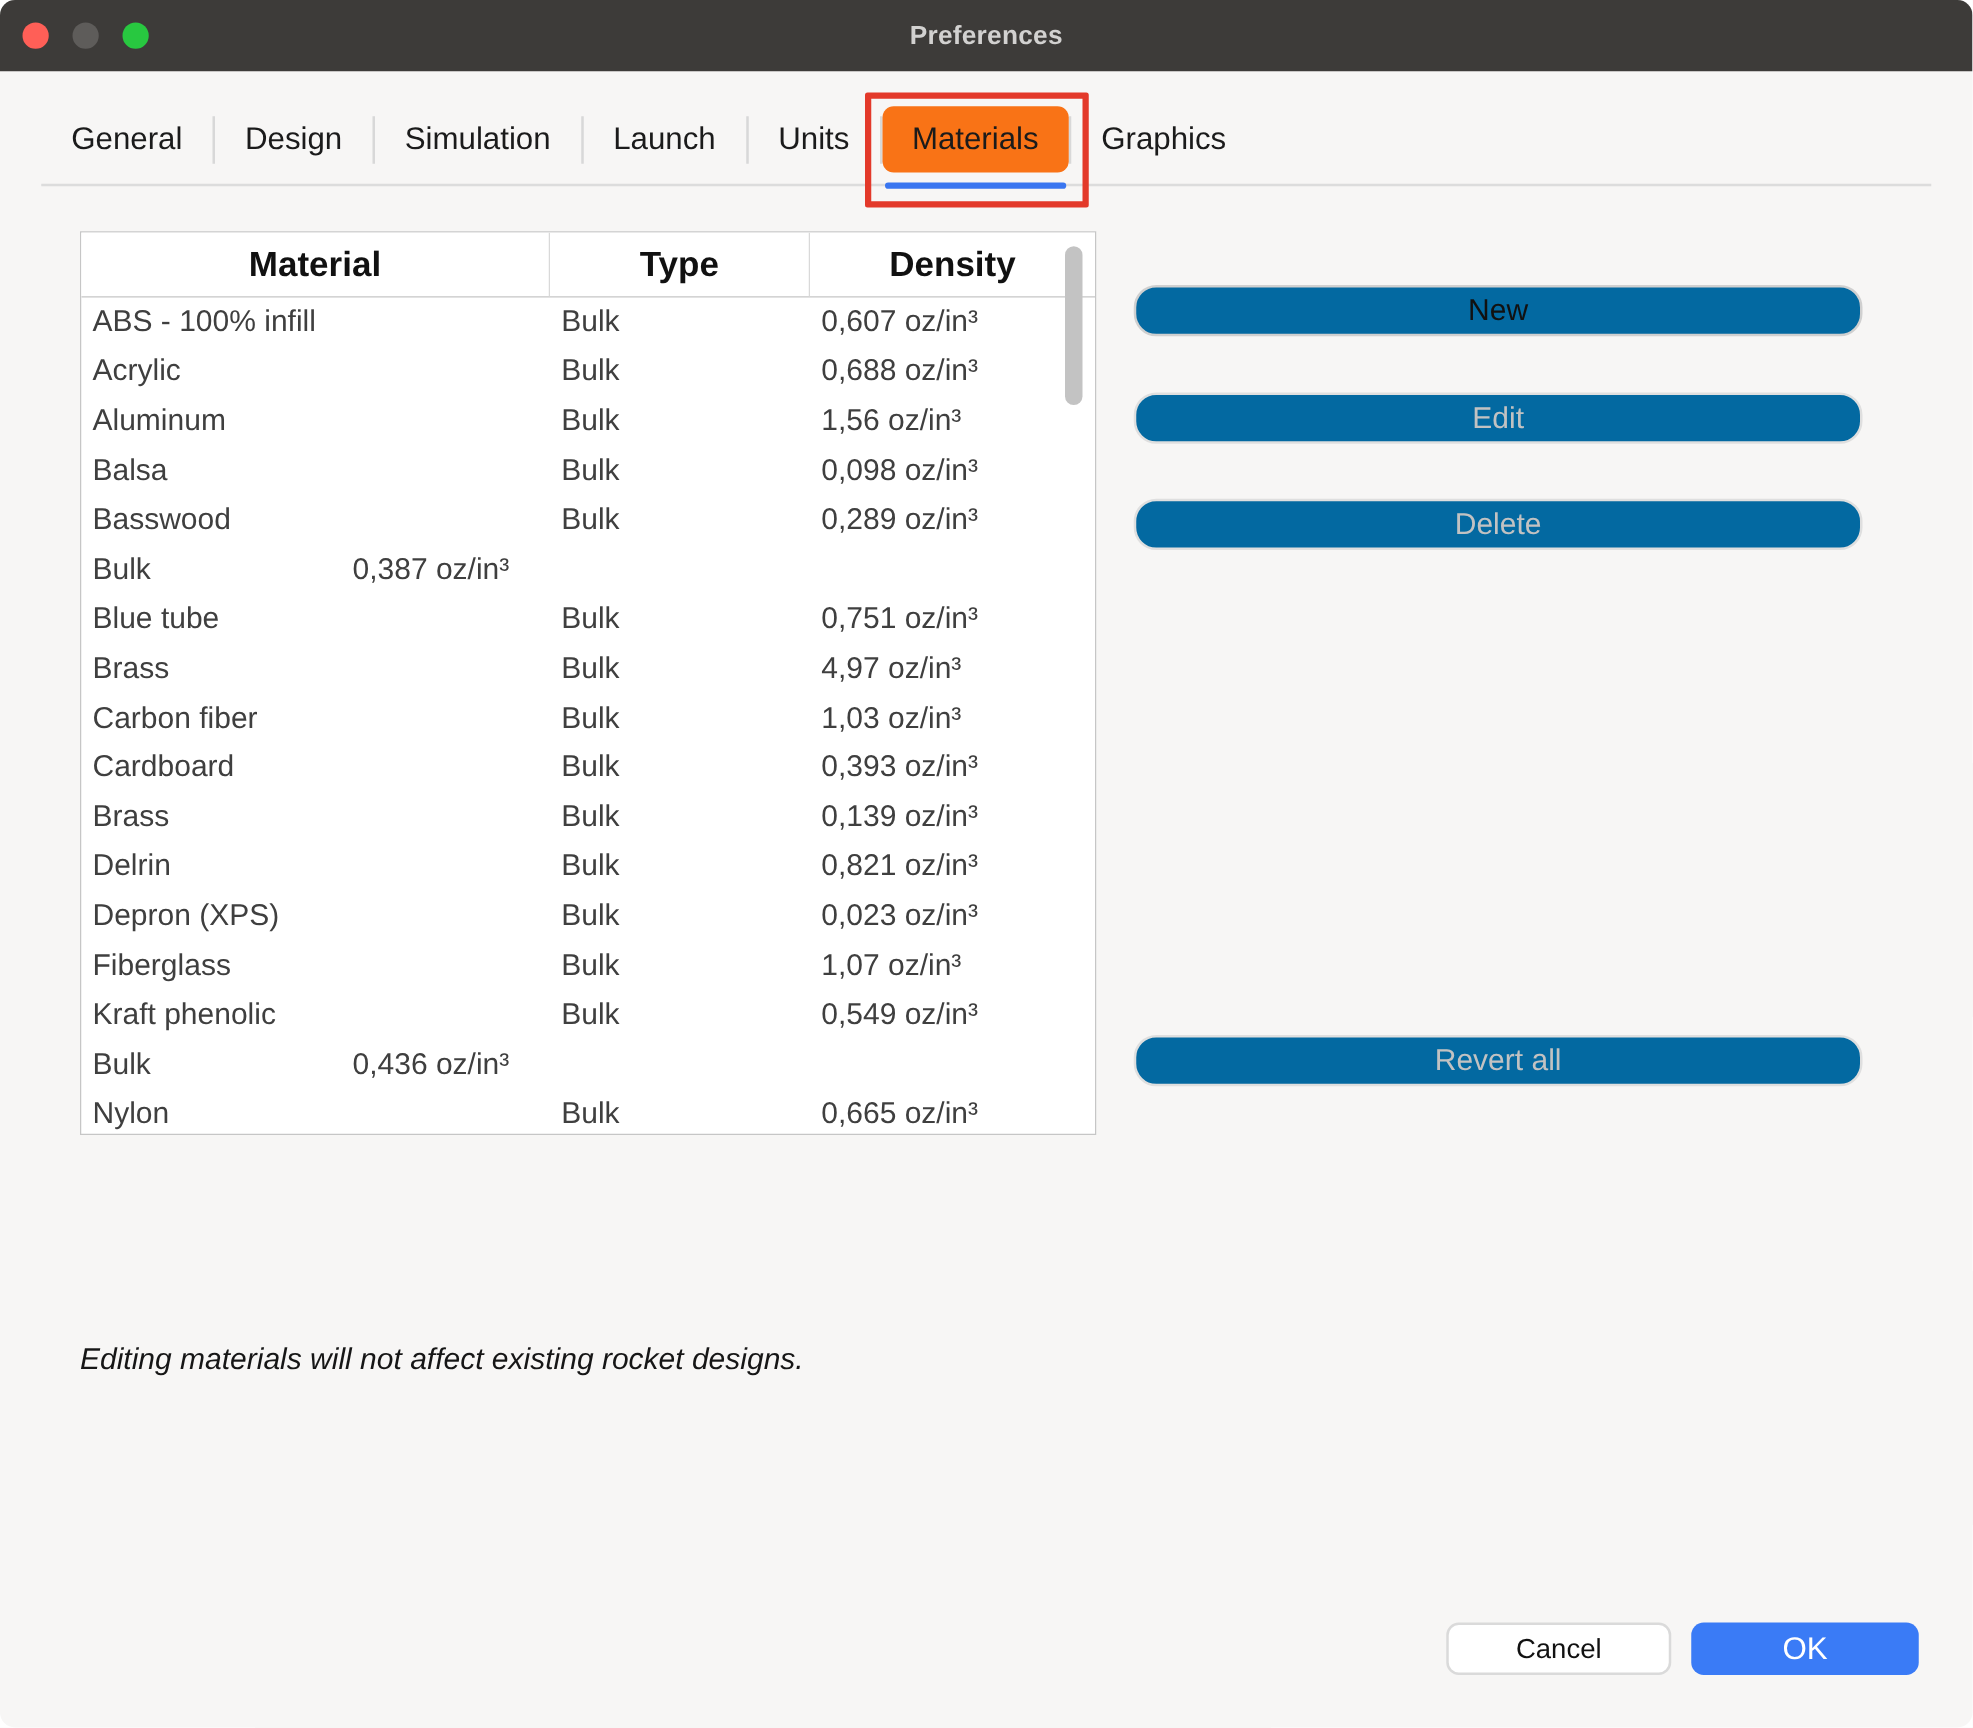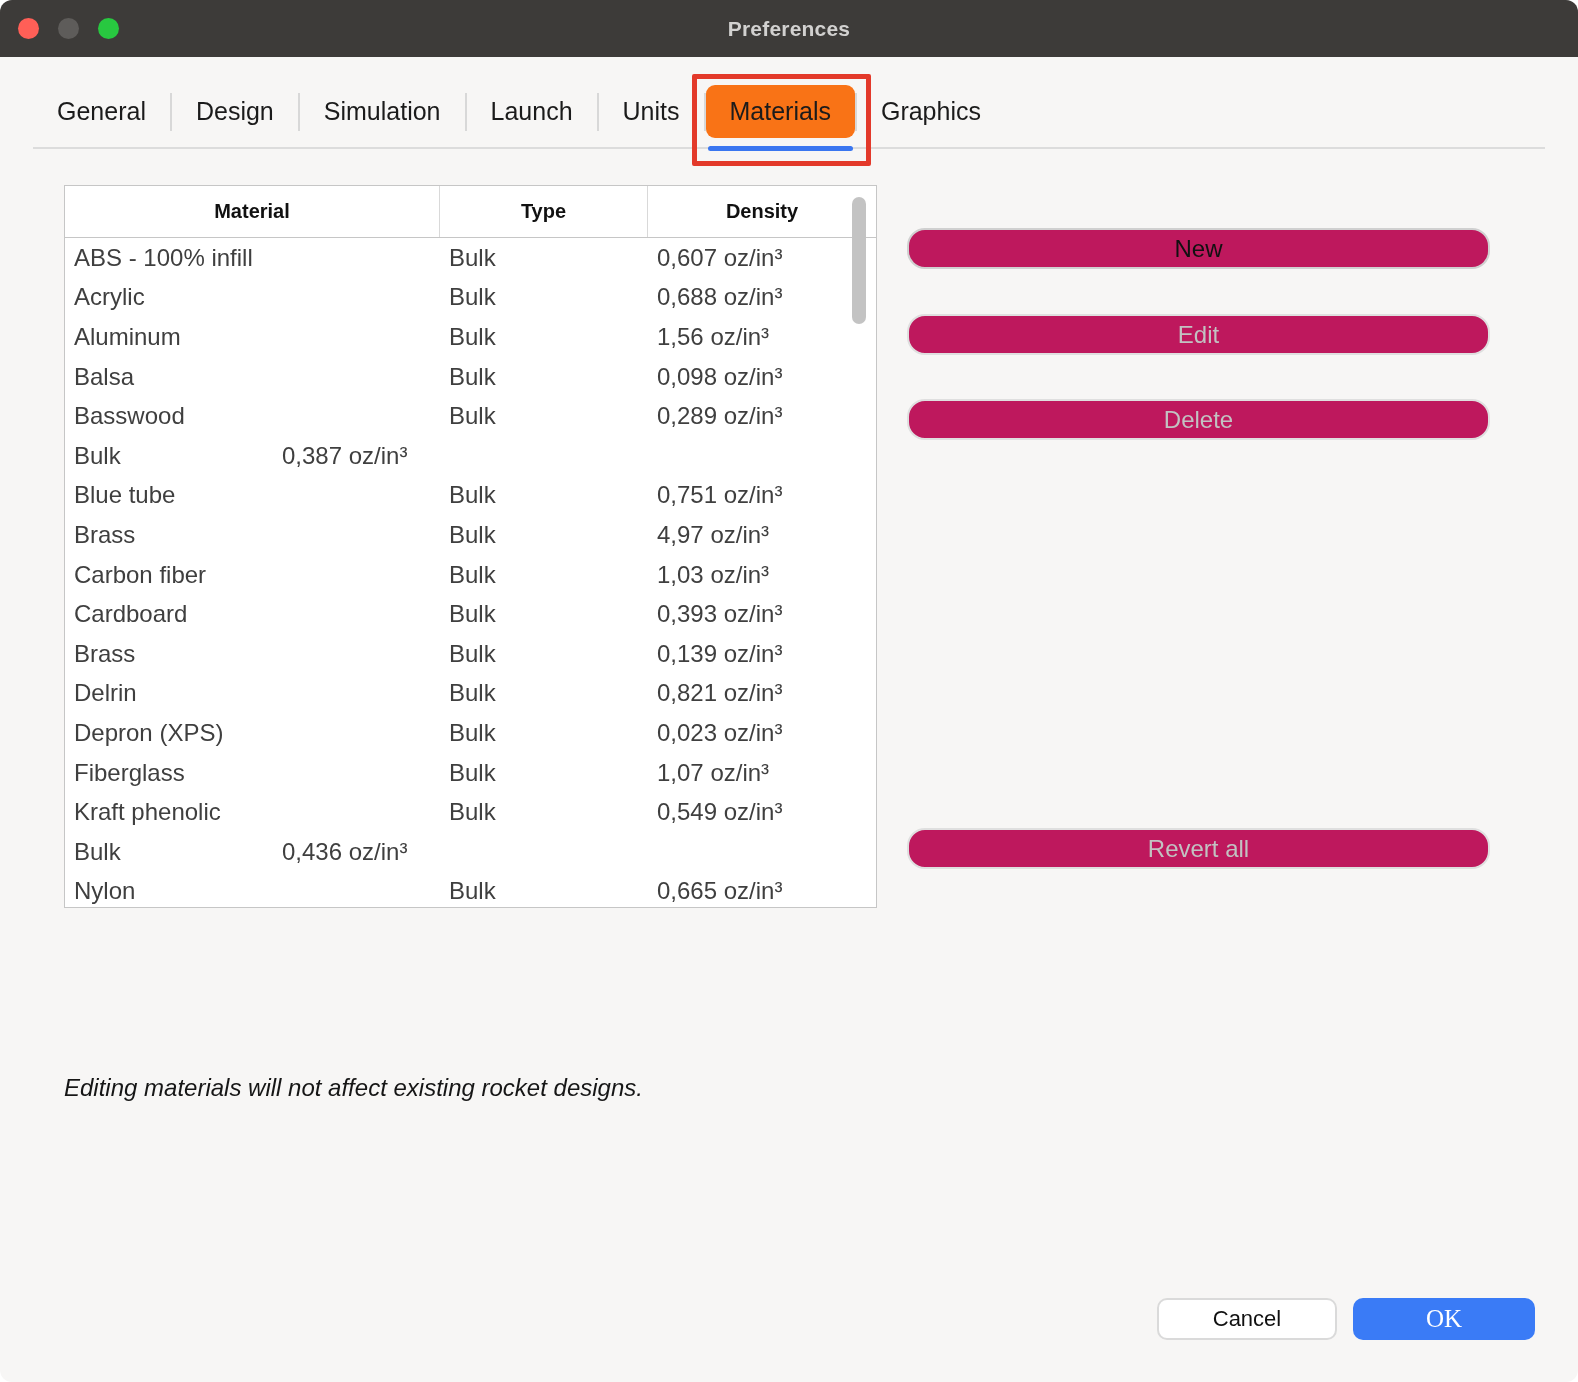--- a/index.html
+++ b/index.html
@@ -58,21 +58,21 @@
   }
 
   
   .table {
     position: absolute; left: 64px; top: 185px; width: 813px; height: 723px;
     background: #ffffff; border: 1px solid #c6c6c6; overflow: hidden;
   }
   .thead { display: flex; height: 52px; border-bottom: 1px solid #c6c6c6; background: #ffffff; }
   .th {
     display: flex; align-items: center; justify-content: center;
-    font-weight: bold; font-size: 20px; color: #111111;
+    font-weight: bold; font-size: 28px; color: #111111;
   }
   .th.c0 { width: 375px; border-right: 1px solid #d9d9d9; }
   .th.c1 { width: 208px; border-right: 1px solid #d9d9d9; }
   .th.c2 { flex: 1; }
   .tbody { position: relative; }
   .trow { display: flex; height: 39.6px; align-items: center; }
   .tcell {
     padding-left: 9px; overflow: hidden; white-space: nowrap;
     font-size: 24px; color: #3f3f3f;
   }
@@ -80,21 +80,21 @@
   .tcell.c1 { width: 208px; }
   .tcell.c2 { flex: 1; }
   .scrollbar-thumb {
     position: absolute; right: 10px; top: 11px; width: 14px; height: 127px;
     background: #c3c3c3; border-radius: 7px; z-index: 2;
   }
 
   
   .side-btn {
     position: absolute; left: 907px; width: 583px; height: 41px;
-    border-radius: 18px; background: #be185d;
+    border-radius: 18px; background: #0369a1;
     font-family: "Liberation Sans", sans-serif;
     font-size: 24px; display: flex; align-items: center; justify-content: center;
     cursor: default;
   }
   .btn-new    { top: 228px; border: 2px solid #d0d0d0; color: #111111; }
   .btn-edit   { top: 314px; border: 2px solid #dfdfdf; color: #c2c2c2; }
   .btn-delete { top: 399px; border: 2px solid #dfdfdf; color: #c2c2c2; }
   .btn-revert { top: 828px; border: 2px solid #dfdfdf; color: #c2c2c2; }
 
   
@@ -105,21 +105,21 @@
   .btn-cancel {
     position: absolute; left: 1157px; top: 1298px; width: 180px; height: 42px;
     background: #ffffff; border: 2px solid #dadada; border-radius: 10px;
     font-family: "Liberation Sans", sans-serif;
     font-size: 22px; color: #111111;
     display: flex; align-items: center; justify-content: center;
   }
   .btn-ok {
     position: absolute; left: 1353px; top: 1298px; width: 182px; height: 42px;
     background: #3a7bf6; border: none; border-radius: 10px;
-    font-family: Liberation Serif, serif;
+    font-family: Liberation Sans, sans-serif;
     font-size: 25px; color: #ffffff;
     display: flex; align-items: center; justify-content: center;
   }
 </style>
 </head>
 <body>
 
 <div class="window">
 
   <div class="titlebar">

